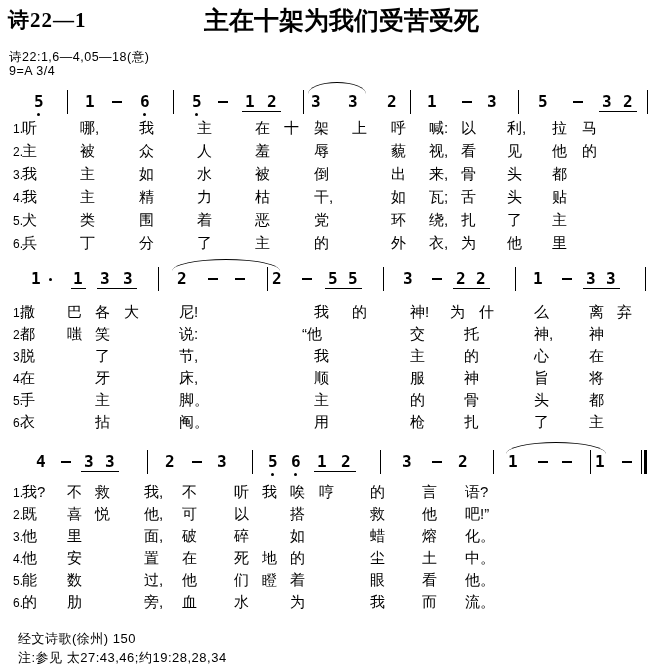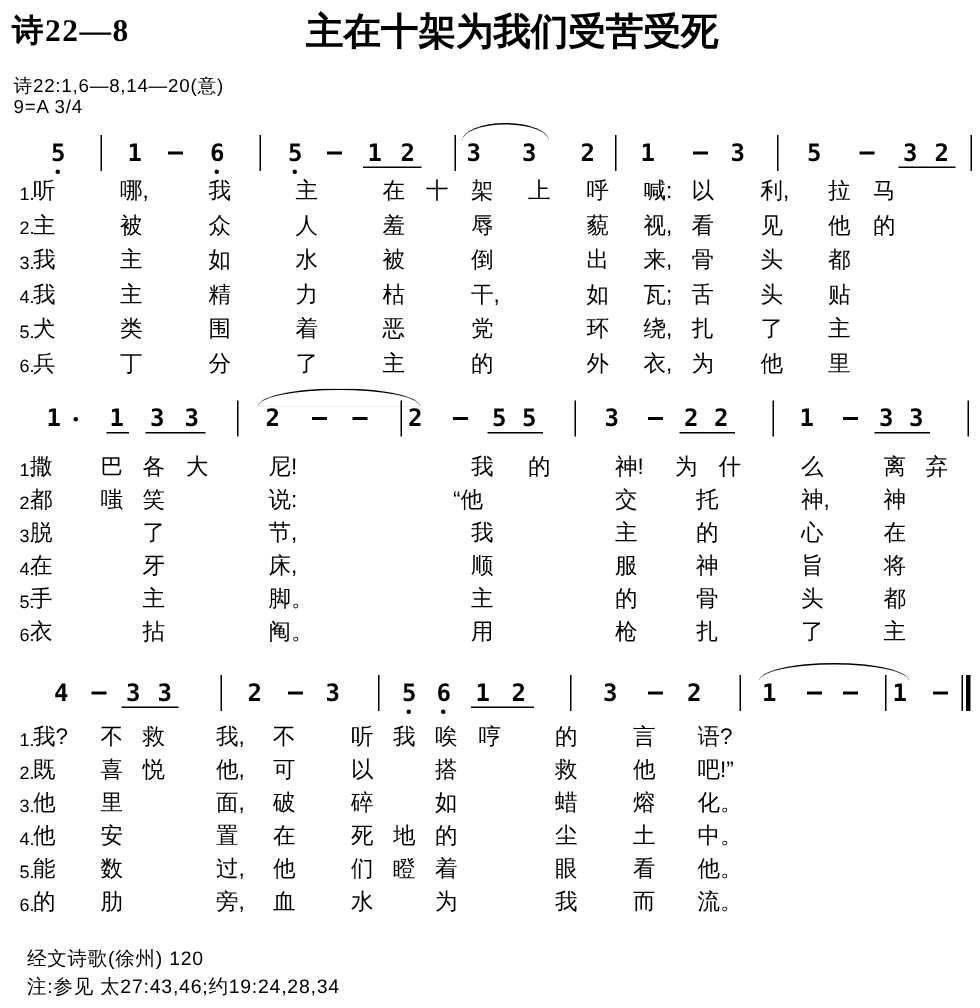--- a/index.html
+++ b/index.html
@@ -25,23 +25,23 @@
   .endthick{position:absolute;top:-4px;width:3px;height:24px;background:#000;}
   .uline{position:absolute;top:17px;height:1px;background:#000;}
   .slur{position:absolute;top:-12px;height:11px;border-top:1.5px solid #000;
     border-radius:50% 50% 0 0 / 100% 100% 0 0;}
   .vnum{position:absolute;font-size:12px;line-height:14px;}
   .lyric{position:absolute;font-size:15px;line-height:16px;white-space:nowrap;}
 </style>
 </head>
 <body>
 
-<div class="abs catalog">诗22—8</div>
+<div class="abs catalog">诗22—1</div>
 <div class="abs title">主在十架为我们受苦受死</div>
-<div class="abs meta" style="top:49px;">诗22:1,6—8,14—20(意)</div>
+<div class="abs meta" style="top:49px;">诗22:1,6—4,05—18(意)</div>
 <div class="abs meta" style="top:64px;">9=A 3/4</div>
 
 <div id="score" class="abs" style="left:0;top:0;width:653px;height:672px;">
     <div class="music-row" style="top: 94px;">
       <span class="note" style="left: 34px;">5</span>
       <div class="lowdot" style="left: 37px;"></div>
       <span class="note" style="left: 85px;">1</span>
       <div class="dash" style="left: 112px;"></div>
       <span class="note" style="left: 140px;">6</span>
       <div class="lowdot" style="left: 143px;"></div>
@@ -333,14 +333,14 @@
     <span class="lyric" style="left: 67px; top: 594px;">肋</span>
     <span class="lyric" style="left: 144px; top: 594px;">旁,</span>
     <span class="lyric" style="left: 182px; top: 594px;">血</span>
     <span class="lyric" style="left: 234px; top: 594px;">水</span>
     <span class="lyric" style="left: 290px; top: 594px;">为</span>
     <span class="lyric" style="left: 370px; top: 594px;">我</span>
     <span class="lyric" style="left: 422px; top: 594px;">而</span>
     <span class="lyric" style="left: 465px; top: 594px;">流。</span>
   </div>
 
-<div class="abs footer" style="top:630px;">经文诗歌(徐州) 120</div>
-<div class="abs footer" style="top:649px;">注:参见 太27:43,46;约19:24,28,34</div>
+<div class="abs footer" style="top:630px;">经文诗歌(徐州) 150</div>
+<div class="abs footer" style="top:649px;">注:参见 太27:43,46;约19:28,28,34</div>
 
 </body></html>

